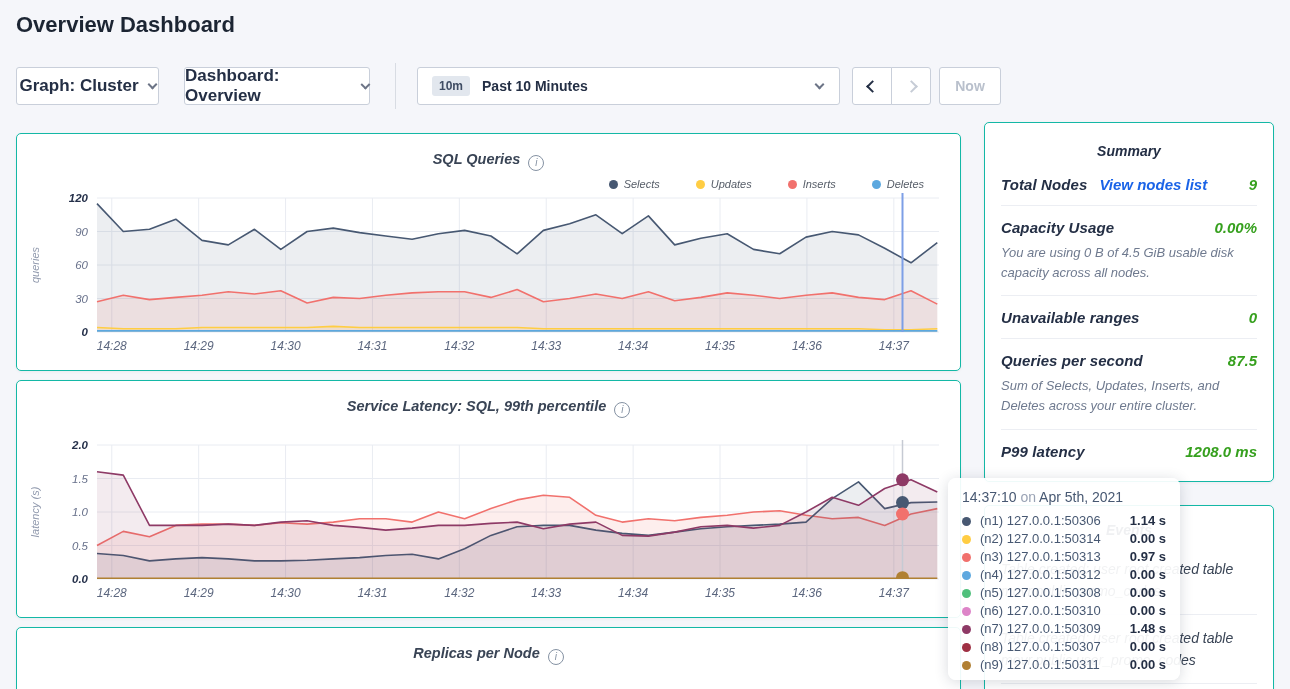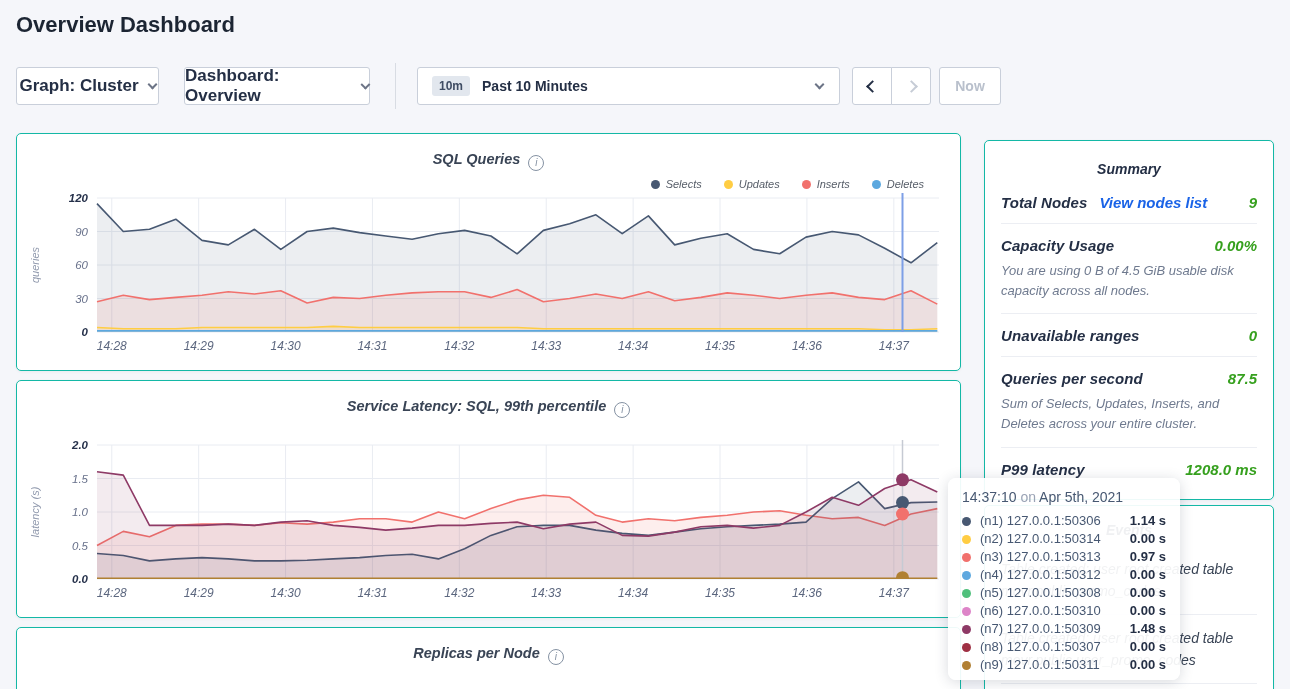--- a/index.html
+++ b/index.html
@@ -35,30 +35,30 @@
 
   
   .card {
     position:absolute; background:#fff; border:1px solid #14b8a6; border-radius:5px;
     box-shadow:0 1px 3px rgba(60,70,90,0.06);
     font-style:italic;
   }
   .card-sql      { left:16px; top:133px; width:945px; height:238px; }
   .card-latency  { left:16px; top:380px; width:945px; height:238px; }
   .card-replicas { left:16px; top:627px; width:945px; height:120px; }
-  .card-summary  { left:984px; top:140px; width:290px; height:360px; }
+  .card-summary  { left:984px; top:122px; width:290px; height:360px; }
   .card-events   { left:984px; top:505px; width:290px; height:300px; z-index:5; }
 
   .chart-title { position:absolute; top:17px; left:0; right:0; text-align:center; font-size:14.5px; font-weight:700; color:#394455; }
   .info-icon {
     display:inline-block; width:16px; height:16px; border:1px solid #8property092a3;
     border:1px solid #8592a3; border-radius:50%; font-size:10px; line-height:14px;
     color:#8592a3; font-weight:400; text-align:center; vertical-align:-2px; margin-left:8px; cursor:pointer;
   }
-  .legend { position:absolute; top:44px; right:36px; display:flex; gap:22px; font-size:11px; color:#565d68; }
+  .legend { position:absolute; top:44px; right:36px; display:flex; gap:36px; font-size:11px; color:#565d68; }
   .legend-item { display:flex; align-items:center; gap:6px; cursor:pointer; }
   .legend-dot { width:9px; height:9px; border-radius:50%; display:inline-block; }
   .chart-svg { position:absolute; left:6px; top:56px; }
 
   
   .card-summary { padding:0 16px; }
   .sum-title { text-align:center; font-size:14px; font-weight:700; margin:20px 0 4px; color:#242f45; }
   .sum-row { padding:13px 0 12px; border-bottom:1px solid #eceef3; }
   .sum-row:last-child { border-bottom:none; }
   .sum-line { display:flex; align-items:baseline; }

